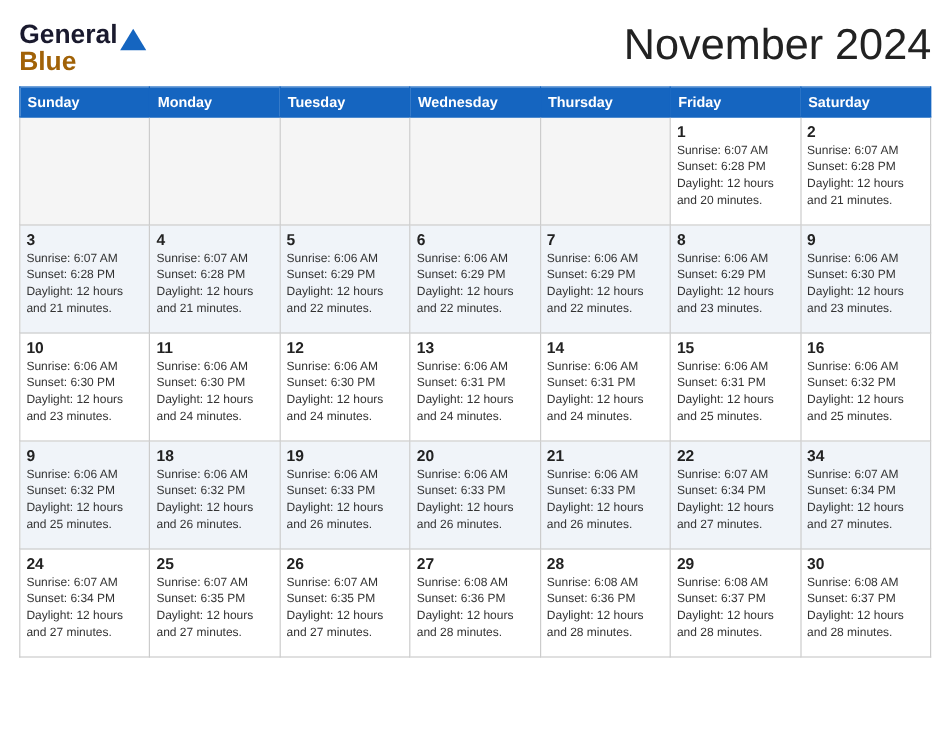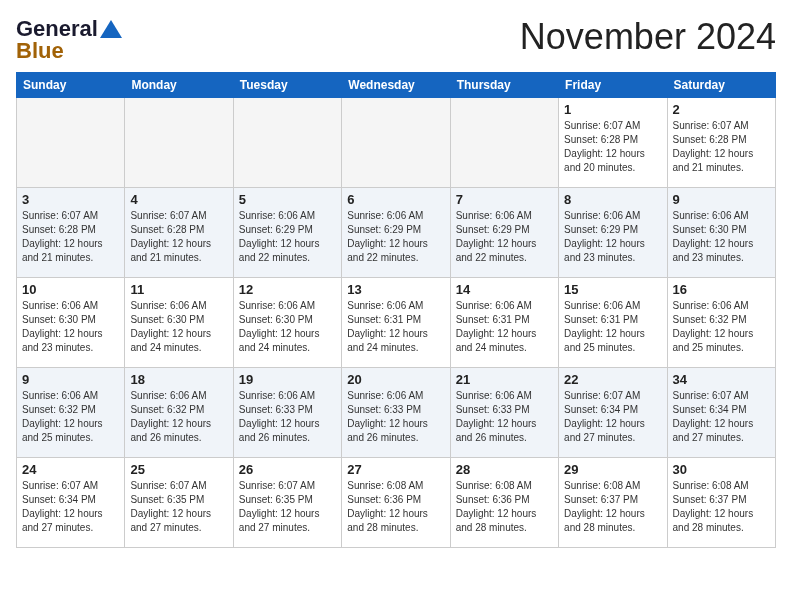--- a/index.html
+++ b/index.html
@@ -67,21 +67,21 @@
       color: #333;
       line-height: 1.4;
     }
     .row-even td { background: #f0f4f9; }
   </style>
 </head>
 <body>
 
 <div class="header">
   <div class="logo">
-    <div style="display:flex;align-items:center;">
+    <div style="display:flex;align-items:flex-end;">
       <span style="font-size:22px;font-weight:bold;color:#1a1a2e;">General</span>
       <svg width="22" height="18" viewBox="0 0 22 18" style="margin-left:2px;">
         <polygon points="0,18 11,0 22,18" fill="#1565c0"></polygon>
       </svg>
     </div>
     <span style="font-size:22px;font-weight:bold;color:#a16207;margin-top:-4px;">Blue</span>
   </div>
   <div class="title-area">
     <div class="month-title">November 2024</div>
   </div>

